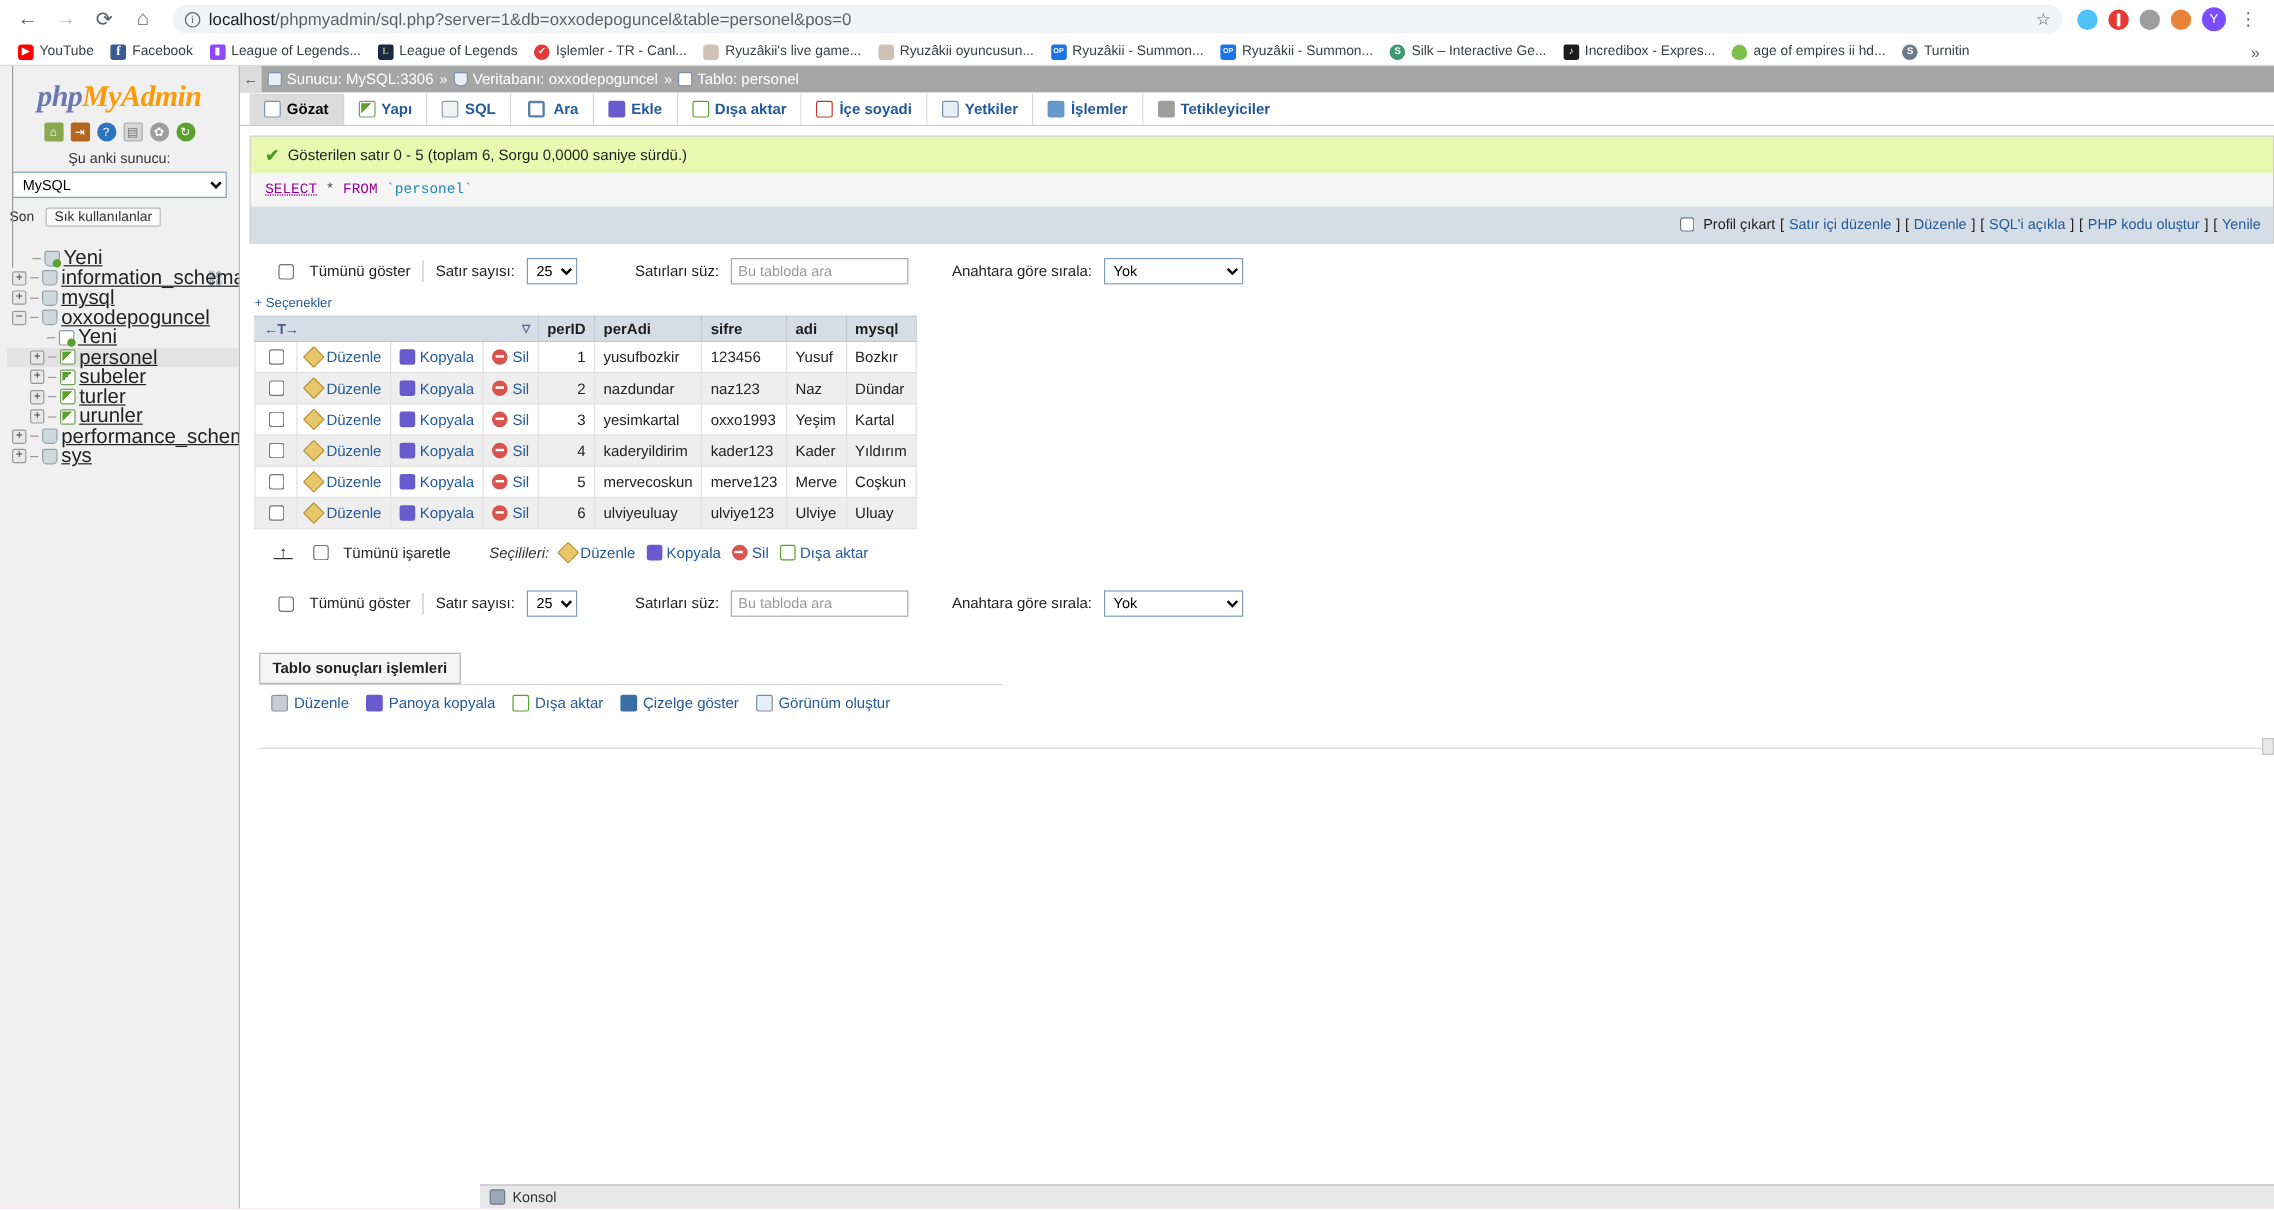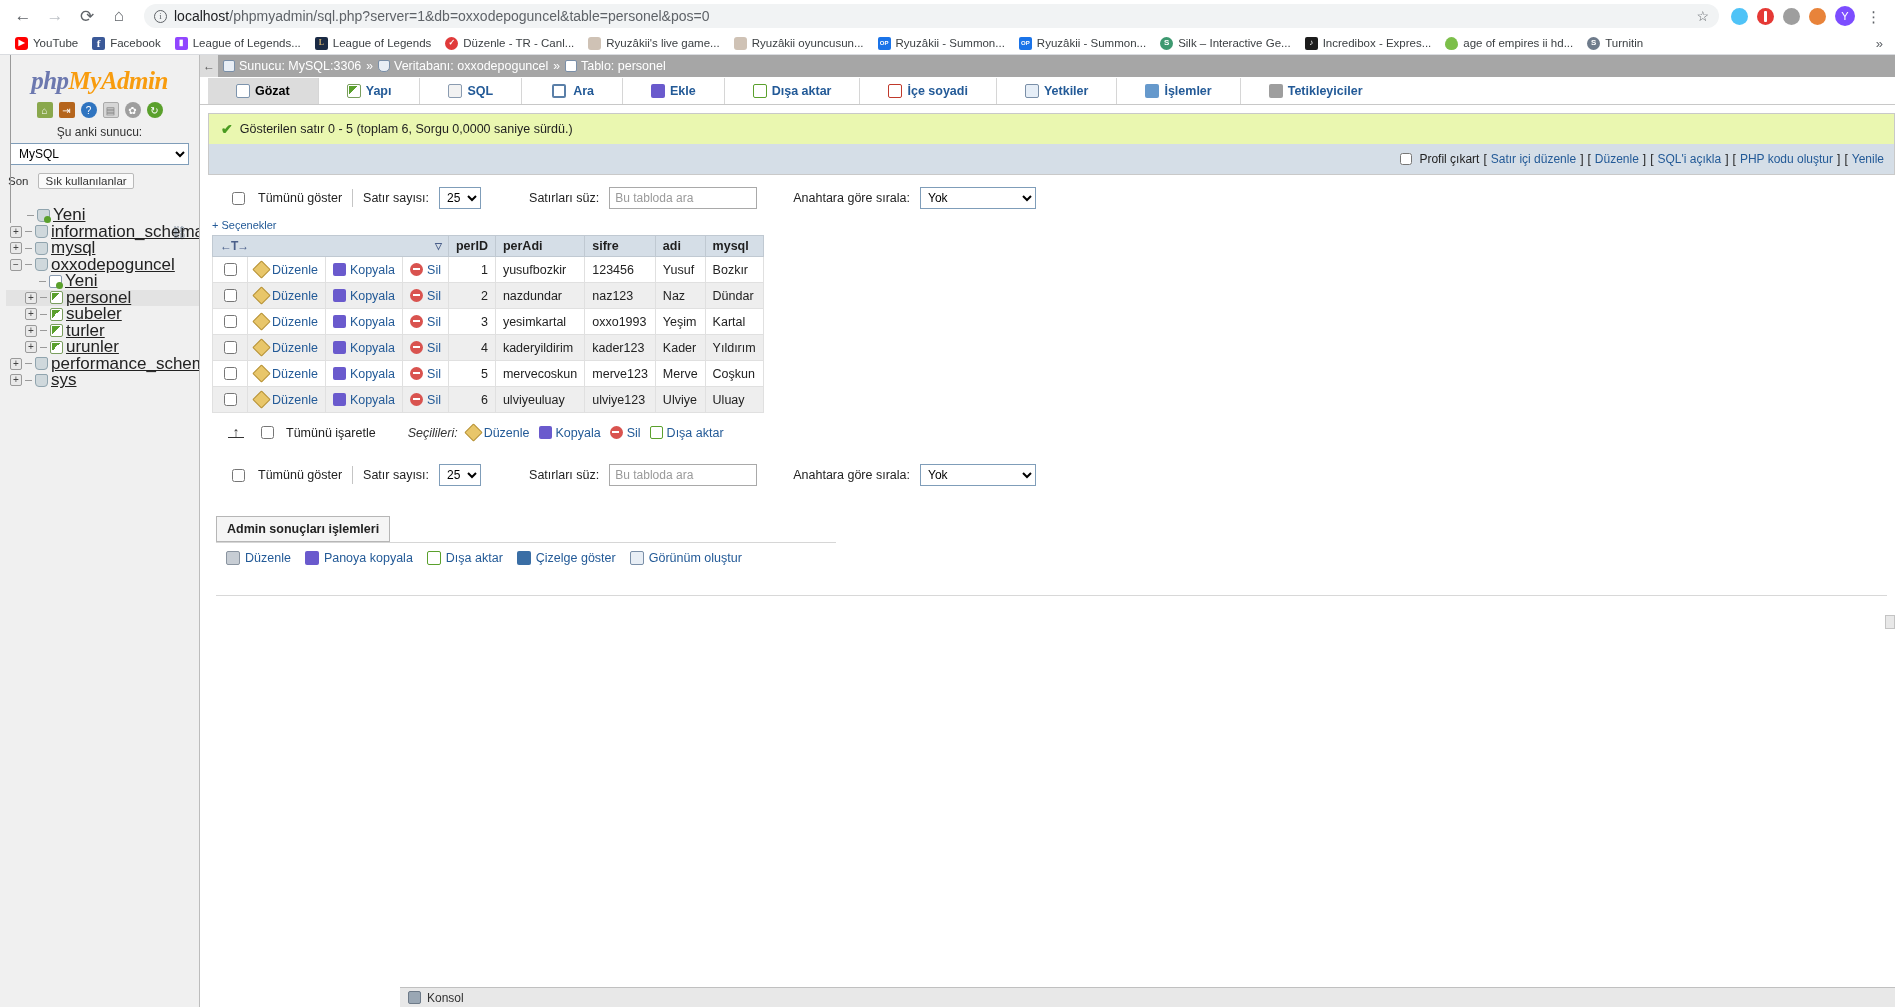--- a/index.html
+++ b/index.html
@@ -189,21 +189,21 @@
   .bc-ico-db     { background: #e8eef5; border: 1px solid #7a8fa8; border-radius: 2px 2px 5px 5px; }
   .bc-ico-table  { background: #fff; border: 1px solid #7a8fa8; }
   .bc-sep { color: #fff; font-size: 12px; }
 
   #tabbar {
     height: 28px; background: #fff; display: flex; align-items: flex-end;
     border-bottom: 1px solid #c8c8c8; padding-left: 8px; gap: 0;
   }
   .tab {
     display: flex; align-items: center; gap: 5px; height: 26px;
-    padding: 0 28px; font-size: 12.5px; color: #235a97; cursor: pointer;
+    padding: 0 12px; font-size: 12.5px; color: #235a97; cursor: pointer;
     border-right: 1px solid #d6d6d6; font-weight: bold;
     background: #fff;
   }
   .tab.active { background: #dcdcdc; color: #000; }
   .tab .tico { width: 14px; height: 14px; flex: 0 0 auto; border-radius: 2px; }
   .tico-browse  { background: #fff; border: 1px solid #7d94ad; }
   .tico-structure{ background: #fff; border: 1px solid #7a9e5e; position: relative; overflow:hidden;}
   .tico-structure::after{content:"";position:absolute;left:1px;top:1px;width:11px;height:11px;background:linear-gradient(135deg,#5aa02c 0%,#5aa02c 40%,transparent 40%);}
   .tico-sql     { background: #f2f2f2; border: 1px solid #8a9bb0; border-radius: 2px 6px 2px 2px; }
   .tico-search  { background: transparent; border: 2px solid #5a7fa8; border-radius: 50%; width: 10px; height: 10px; margin: 2px; }
@@ -372,21 +372,21 @@
     <div class="bookmark">
         <span class="bm-ico ico-twitch">▮</span>
         <span class="bm-label">League of Legends...</span>
       </div>
     <div class="bookmark">
         <span class="bm-ico ico-lol">L</span>
         <span class="bm-label">League of Legends</span>
       </div>
     <div class="bookmark">
         <span class="bm-ico ico-ryu">✓</span>
-        <span class="bm-label">Düzenle - TR - Canl...</span>
+        <span class="bm-label">İşlemler - TR - Canl...</span>
       </div>
     <div class="bookmark">
         <span class="bm-ico ico-face"></span>
         <span class="bm-label">Ryuzâkii's live game...</span>
       </div>
     <div class="bookmark">
         <span class="bm-ico ico-face"></span>
         <span class="bm-label">Ryuzâkii oyuncusun...</span>
       </div>
     <div class="bookmark">
@@ -594,20 +594,26 @@
           <span>Tetikleyiciler</span>
         </div>
     </div>
 
     <div id="content">
 
       <div class="result-box">
         <div class="success-line">
           <span class="check-mark">✔</span>
           <span>Gösterilen satır 0 - 5 (toplam 6, Sorgu 0,0000 saniye sürdü.)</span>
+        </div>
+        <div class="sql-line">
+          <span class="kw-select">SELECT</span>
+          <span class="kw-star">*</span>
+          <span class="kw-from">FROM</span>
+          <span class="kw-tbl">`personel`</span>
         </div>
         <div class="actionbar">
           <input type="checkbox" class="chk" style="">
           <span>Profil çıkart</span>
           <span>[</span>
             <a>Satır içi düzenle</a>
             <span>]</span>
           <span>[</span>
             <a>Düzenle</a>
             <span>]</span>
@@ -855,21 +861,21 @@
         <span>Satırları süz:</span>
         <input type="text" class="tt-input" placeholder="Bu tabloda ara" style="">
         <span style="width:16px"></span>
         <span>Anahtara göre sırala:</span>
         <select class="tt-select tt-key-select">
           <option>Yok</option>
         </select>
       </div>
 
       <div class="query-ops-box">
-        <div class="query-ops-title">Admin sonuçları işlemleri</div>
+        <div class="query-ops-title">Tablo sonuçları işlemleri</div>
         <div class="query-ops-links">
           <span class="qop">
               <span class="qi qi-print"></span>
               <a>Düzenle</a>
             </span>
           <span class="qop">
               <span class="qi qi-clip"></span>
               <a>Panoya kopyala</a>
             </span>
           <span class="qop">

